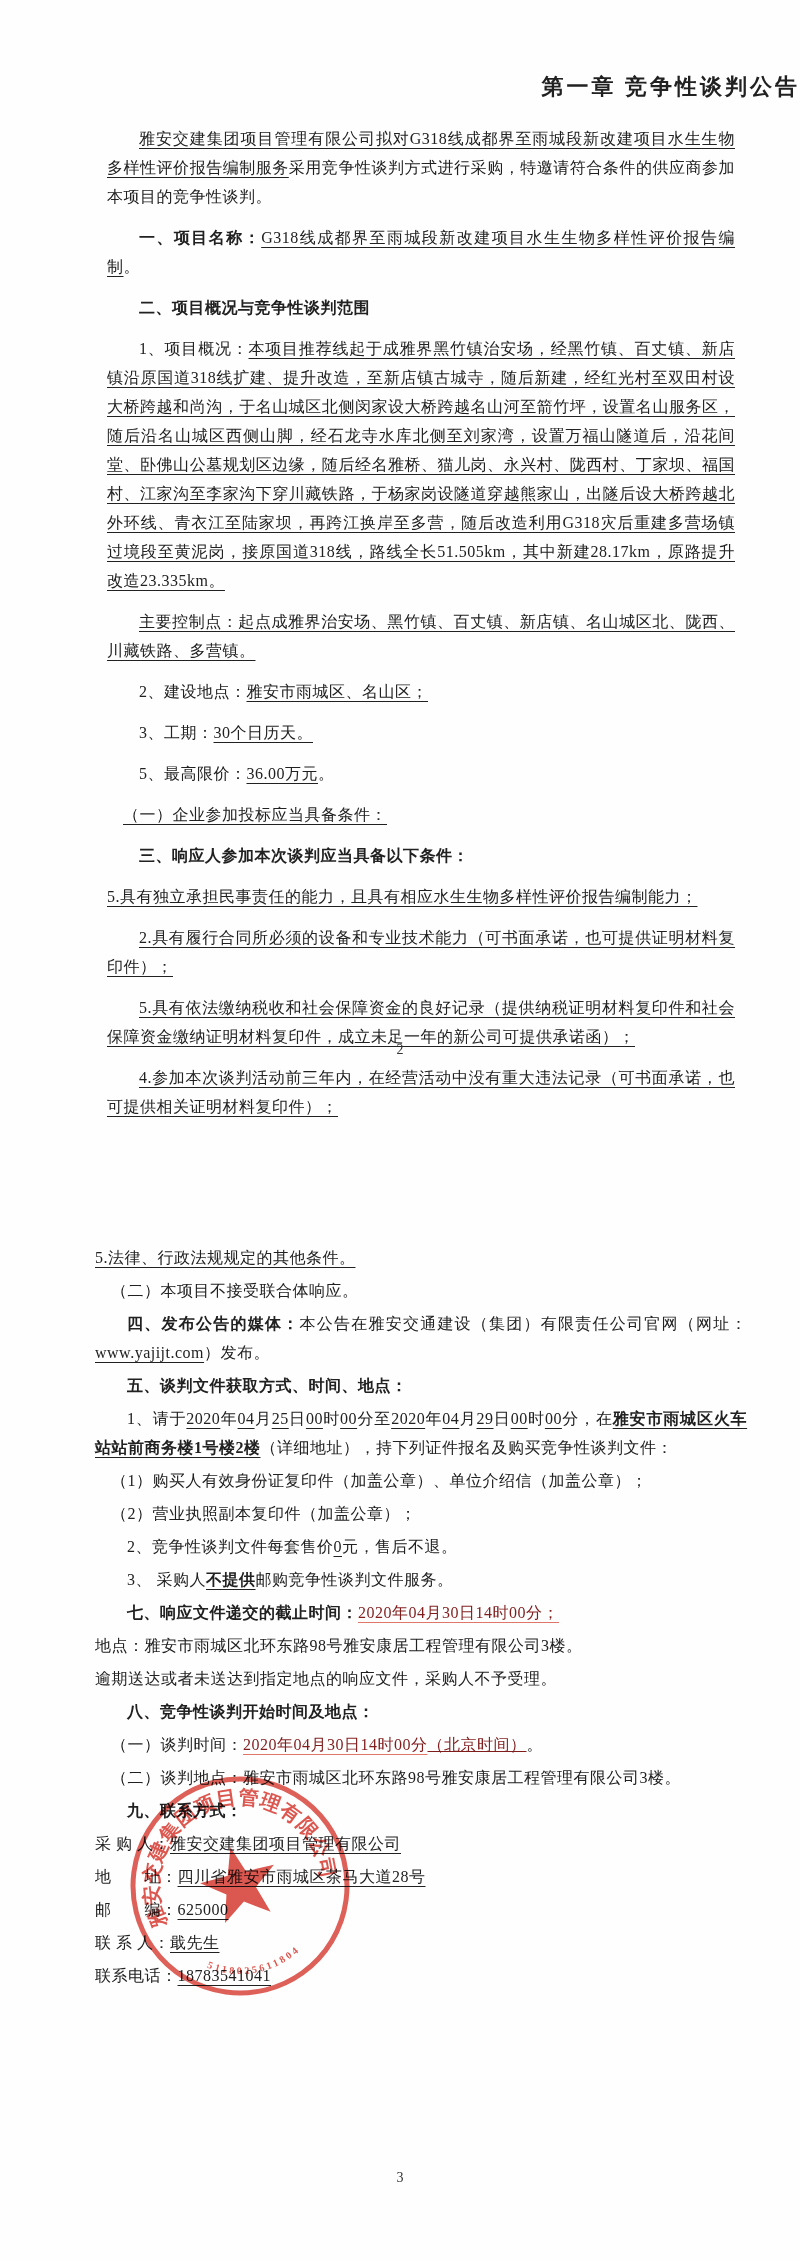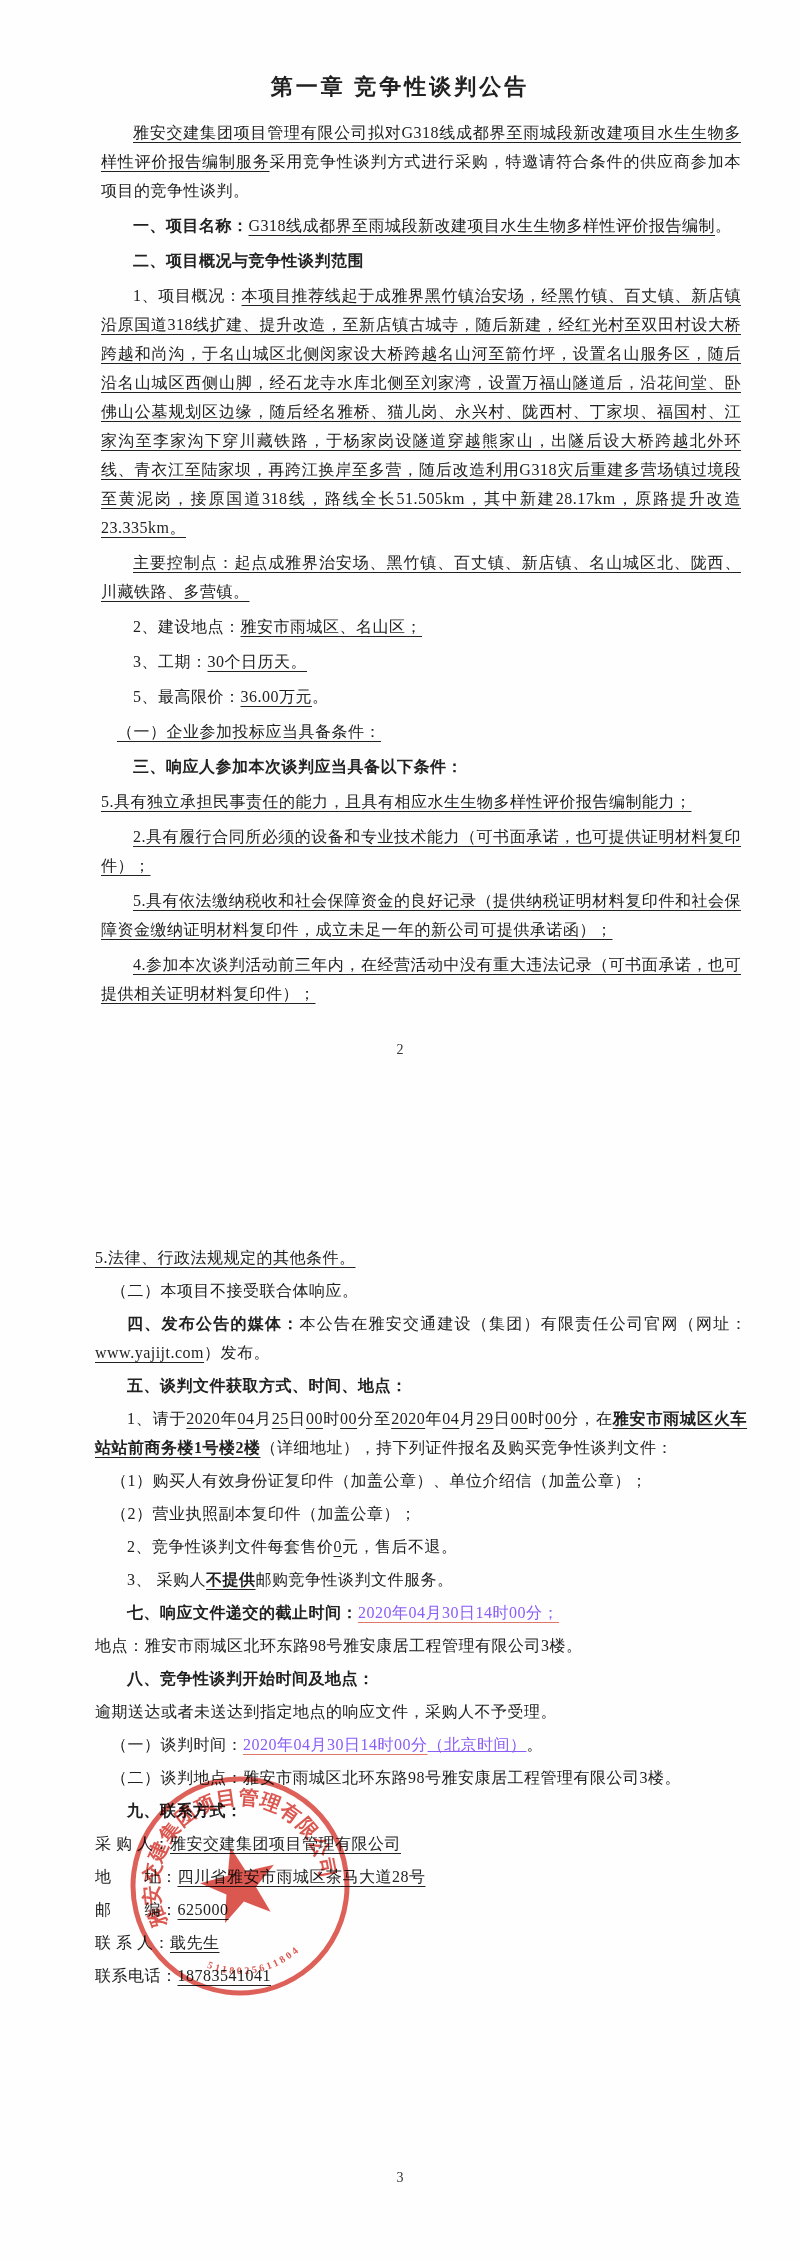--- a/index.html
+++ b/index.html
@@ -1,37 +1,37 @@
 <!DOCTYPE html>
 <html><head>
 <meta charset="utf-8">
 <style>
   html,body{margin:0;padding:0;background:#ffffff;}
   .sheet{
     position:relative;width:800px;height:2261px;background:#fefefe;overflow:hidden;
     font-family:"Liberation Serif","DejaVu Serif",serif;color:#212121;
   }
   .doc-title{
-    position:absolute;top:72px;left:0;width:100%;text-align:center;
+    position:absolute;top:72px;left:0;width:100%;text-align:right;
     font-size:22px;font-weight:bold;letter-spacing:3px;
   }
   .body-block{
     position:absolute;left:95px;width:652px;
     font-size:16px;line-height:29px;text-align:justify;letter-spacing:0.5px;
   }
   #page1-body{top:112px;}
   #page2-body{top:1243px;}
-  .para{margin:6px;}
+  .para{margin:12px;}
   #page2-body .para{margin:0 0 4px 0;}
   .para.indent{text-indent:2em;}
   .para.indent1{text-indent:1em;}
   .para.contact{margin:0 0 8px 0;}
   .seg.b{font-weight:bold;}
   .seg.u{text-decoration:underline;text-underline-offset:4px;}
-  .seg.r{color:#8b5cf6;text-decoration:underline;}
+  .seg.r{color:#7f1d1d;text-decoration:underline;}
   .seg.r.u{text-decoration-color:#e0766a;}
   .page-footer{
     position:absolute;left:0;width:800px;text-align:center;font-size:14px;color:#333;
   }
   #footer-1{top:1042px;}
   #footer-2{top:2170px;}
   .seal{
     position:absolute;left:120px;top:1766px;width:240px;height:240px;
     mix-blend-mode:multiply;opacity:.92;transform:rotate(-14deg);
     pointer-events:none;
@@ -69,22 +69,22 @@
       <p class="para indent1"><span class="seg">（二）本项目不接受联合体响应。</span></p>
       <p class="para indent"><span class="seg b">四、发布公告的媒体：</span><span class="seg">本公告在雅安交通建设（集团）有限责任公司官网（网址：</span><span class="seg u">www.yajijt.com</span><span class="seg">）发布。</span></p>
       <p class="para indent"><span class="seg b">五、谈判文件获取方式、时间、地点：</span></p>
       <p class="para indent"><span class="seg">1、请于</span><span class="seg u">2020</span><span class="seg">年</span><span class="seg u">04</span><span class="seg">月</span><span class="seg u">25</span><span class="seg">日</span><span class="seg u">00</span><span class="seg">时</span><span class="seg u">00</span><span class="seg">分至</span><span class="seg u">2020</span><span class="seg">年</span><span class="seg u">04</span><span class="seg">月</span><span class="seg u">29</span><span class="seg">日</span><span class="seg u">00</span><span class="seg">时</span><span class="seg u">00</span><span class="seg">分，在</span><span class="seg b u">雅安市雨城区火车站站前商务楼1号楼2楼</span><span class="seg">（详细地址），持下列证件报名及购买竞争性谈判文件：</span></p>
       <p class="para indent1"><span class="seg">（1）购买人有效身份证复印件（加盖公章）、单位介绍信（加盖公章）；</span></p>
       <p class="para indent1"><span class="seg">（2）营业执照副本复印件（加盖公章）；</span></p>
       <p class="para indent"><span class="seg">2、竞争性谈判文件每套售价</span><span class="seg u">0</span><span class="seg">元，售后不退。</span></p>
       <p class="para indent"><span class="seg">3、 采购人</span><span class="seg b u">不提供</span><span class="seg">邮购竞争性谈判文件服务。</span></p>
       <p class="para indent"><span class="seg b">七、响应文件递交的截止时间：</span><span class="seg r u">2020年04月30日14时00分；</span></p>
       <p class="para"><span class="seg">地点：雅安市雨城区北环东路98号雅安康居工程管理有限公司3楼。</span></p>
+      <p class="para"><span class="seg">逾期送达或者未送达到指定地点的响应文件，采购人不予受理。</span></p>
       <p class="para indent"><span class="seg b">八、竞争性谈判开始时间及地点：</span></p>
-      <p class="para"><span class="seg">逾期送达或者未送达到指定地点的响应文件，采购人不予受理。</span></p>
       <p class="para indent1"><span class="seg">（一）谈判时间：</span><span class="seg r u">2020年04月30日14时00分</span><span class="seg r">（北京时间）</span><span class="seg">。</span></p>
       <p class="para indent1"><span class="seg">（二）谈判地点：雅安市雨城区北环东路98号雅安康居工程管理有限公司3楼。</span></p>
       <p class="para indent"><span class="seg b">九、联系方式：</span></p>
       <p class="para contact"><span class="seg">采 购 人：</span><span class="seg u">雅安交建集团项目管理有限公司</span></p>
       <p class="para contact"><span class="seg">地　　址：</span><span class="seg u">四川省雅安市雨城区茶马大道28号</span></p>
       <p class="para contact"><span class="seg">邮　　编：</span><span class="seg u">625000</span></p>
       <p class="para contact"><span class="seg">联 系 人：</span><span class="seg u">戢先生</span></p>
       <p class="para contact"><span class="seg">联系电话：</span><span class="seg u">18783541041</span></p>
     </div>
 

